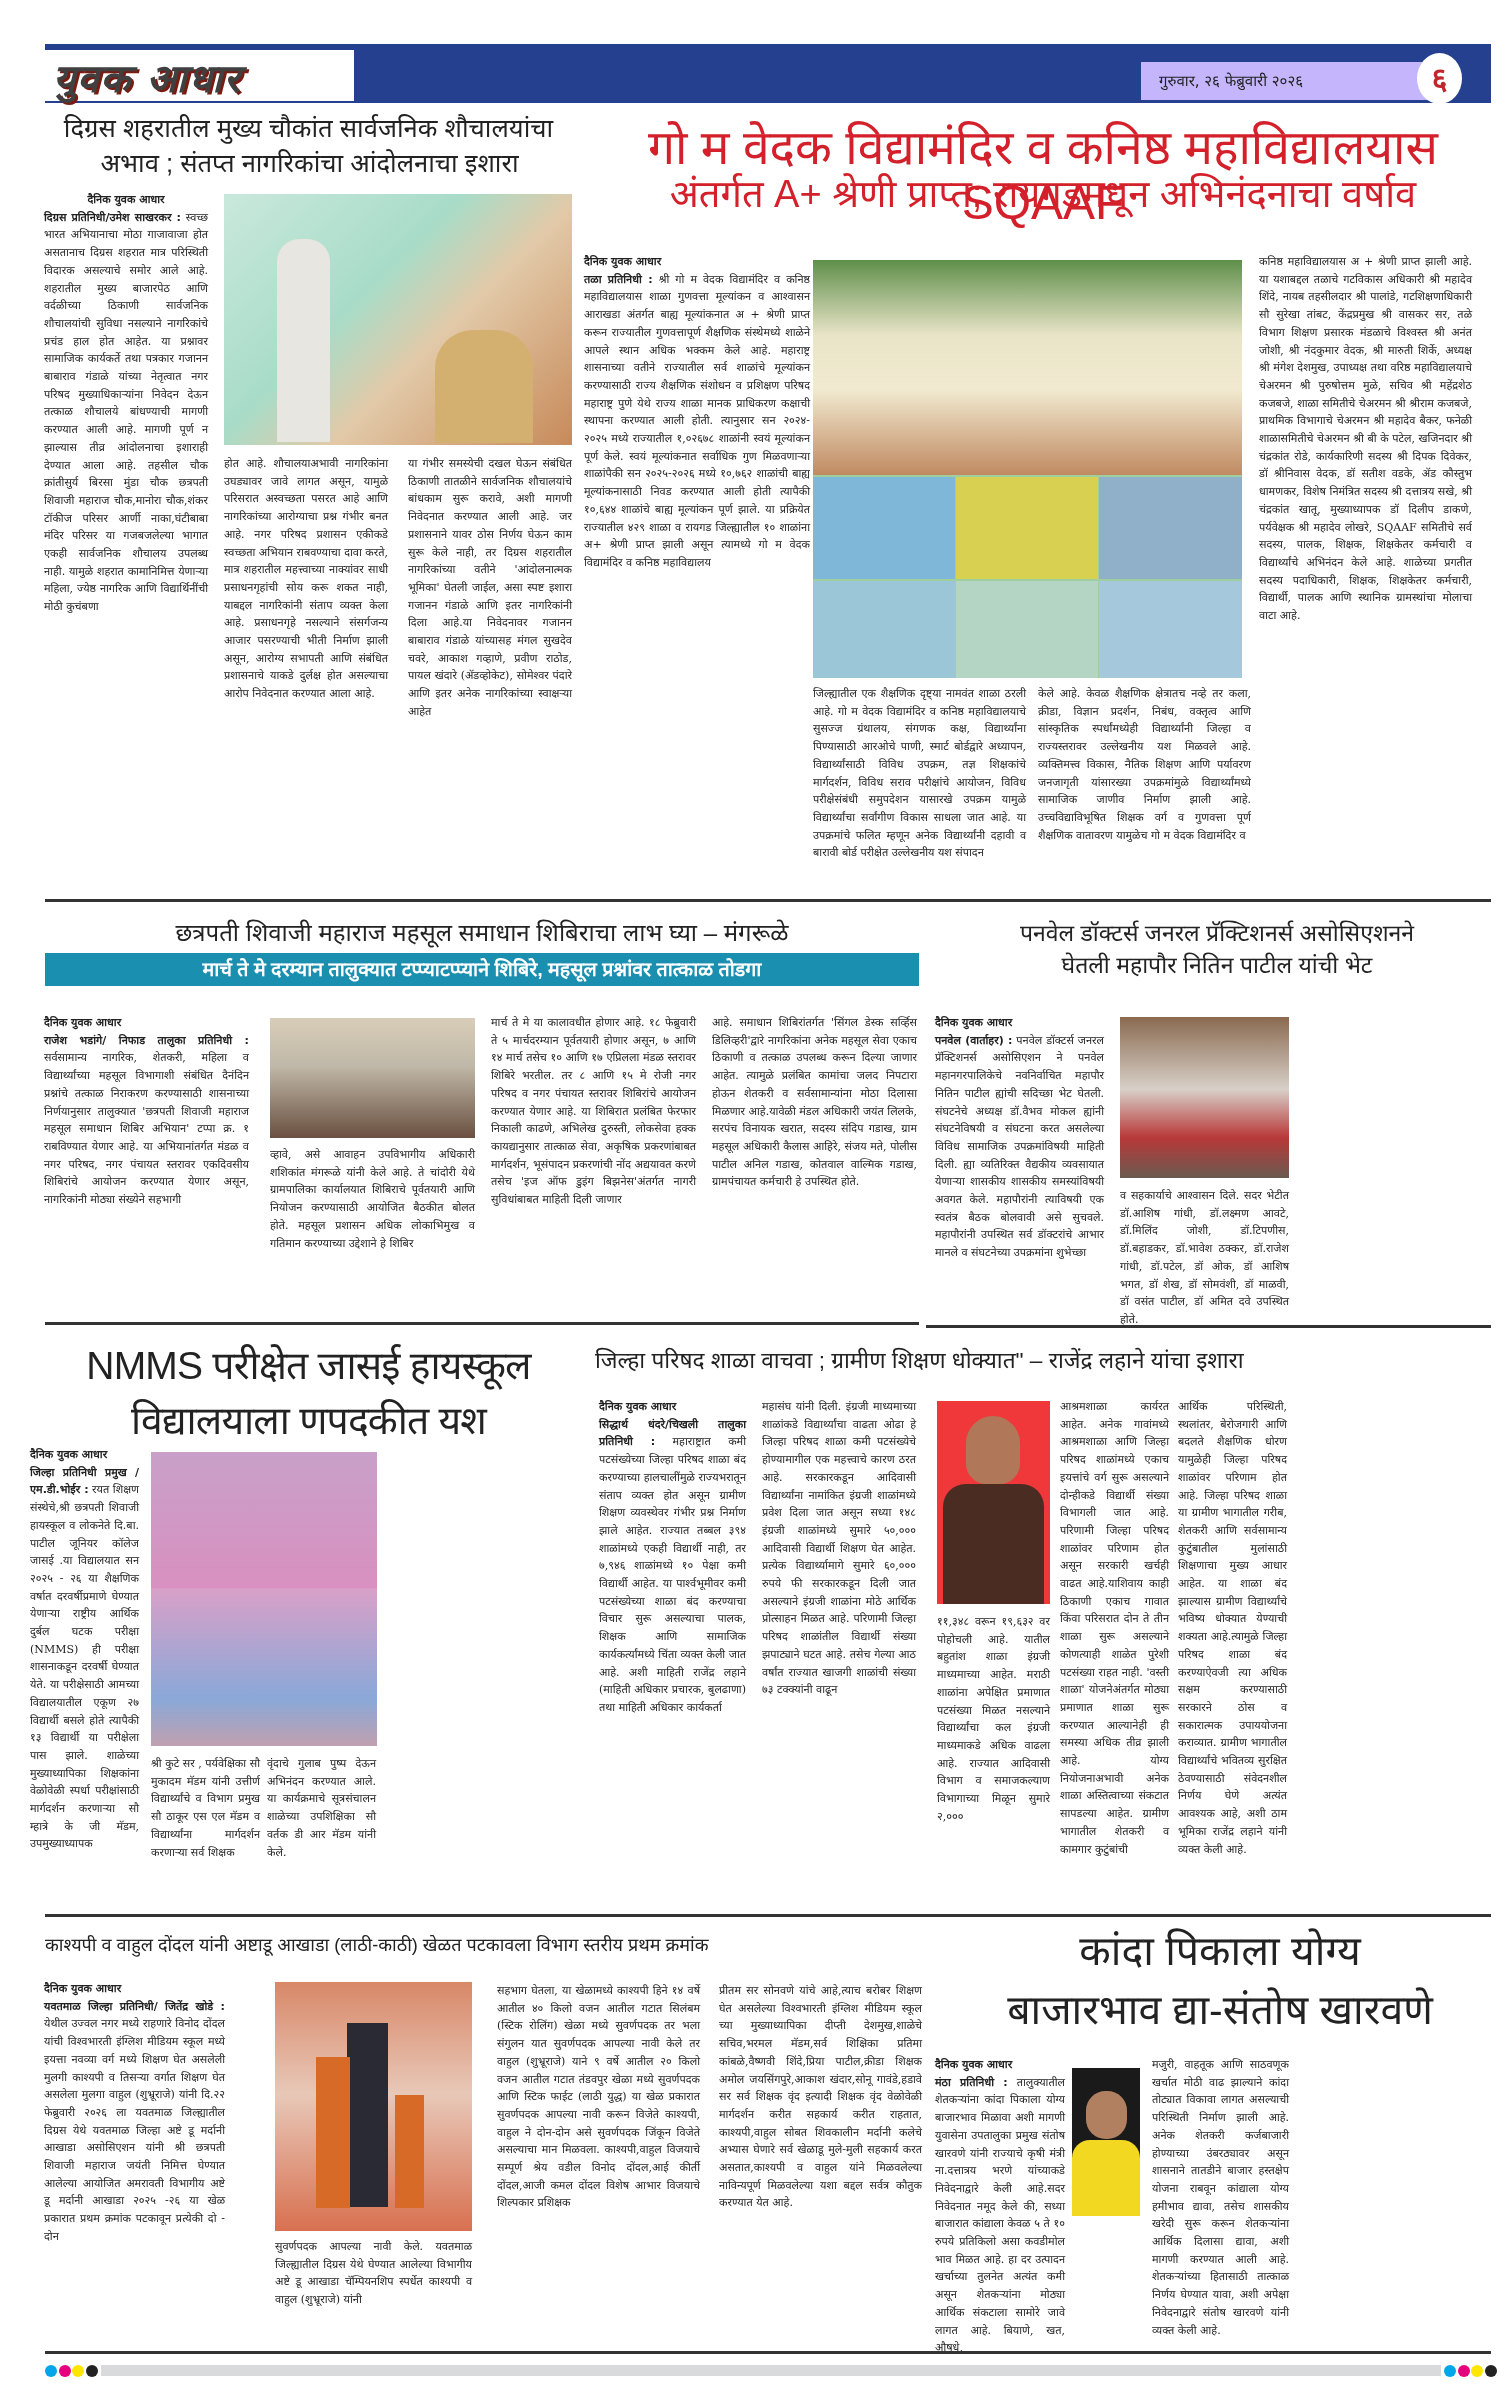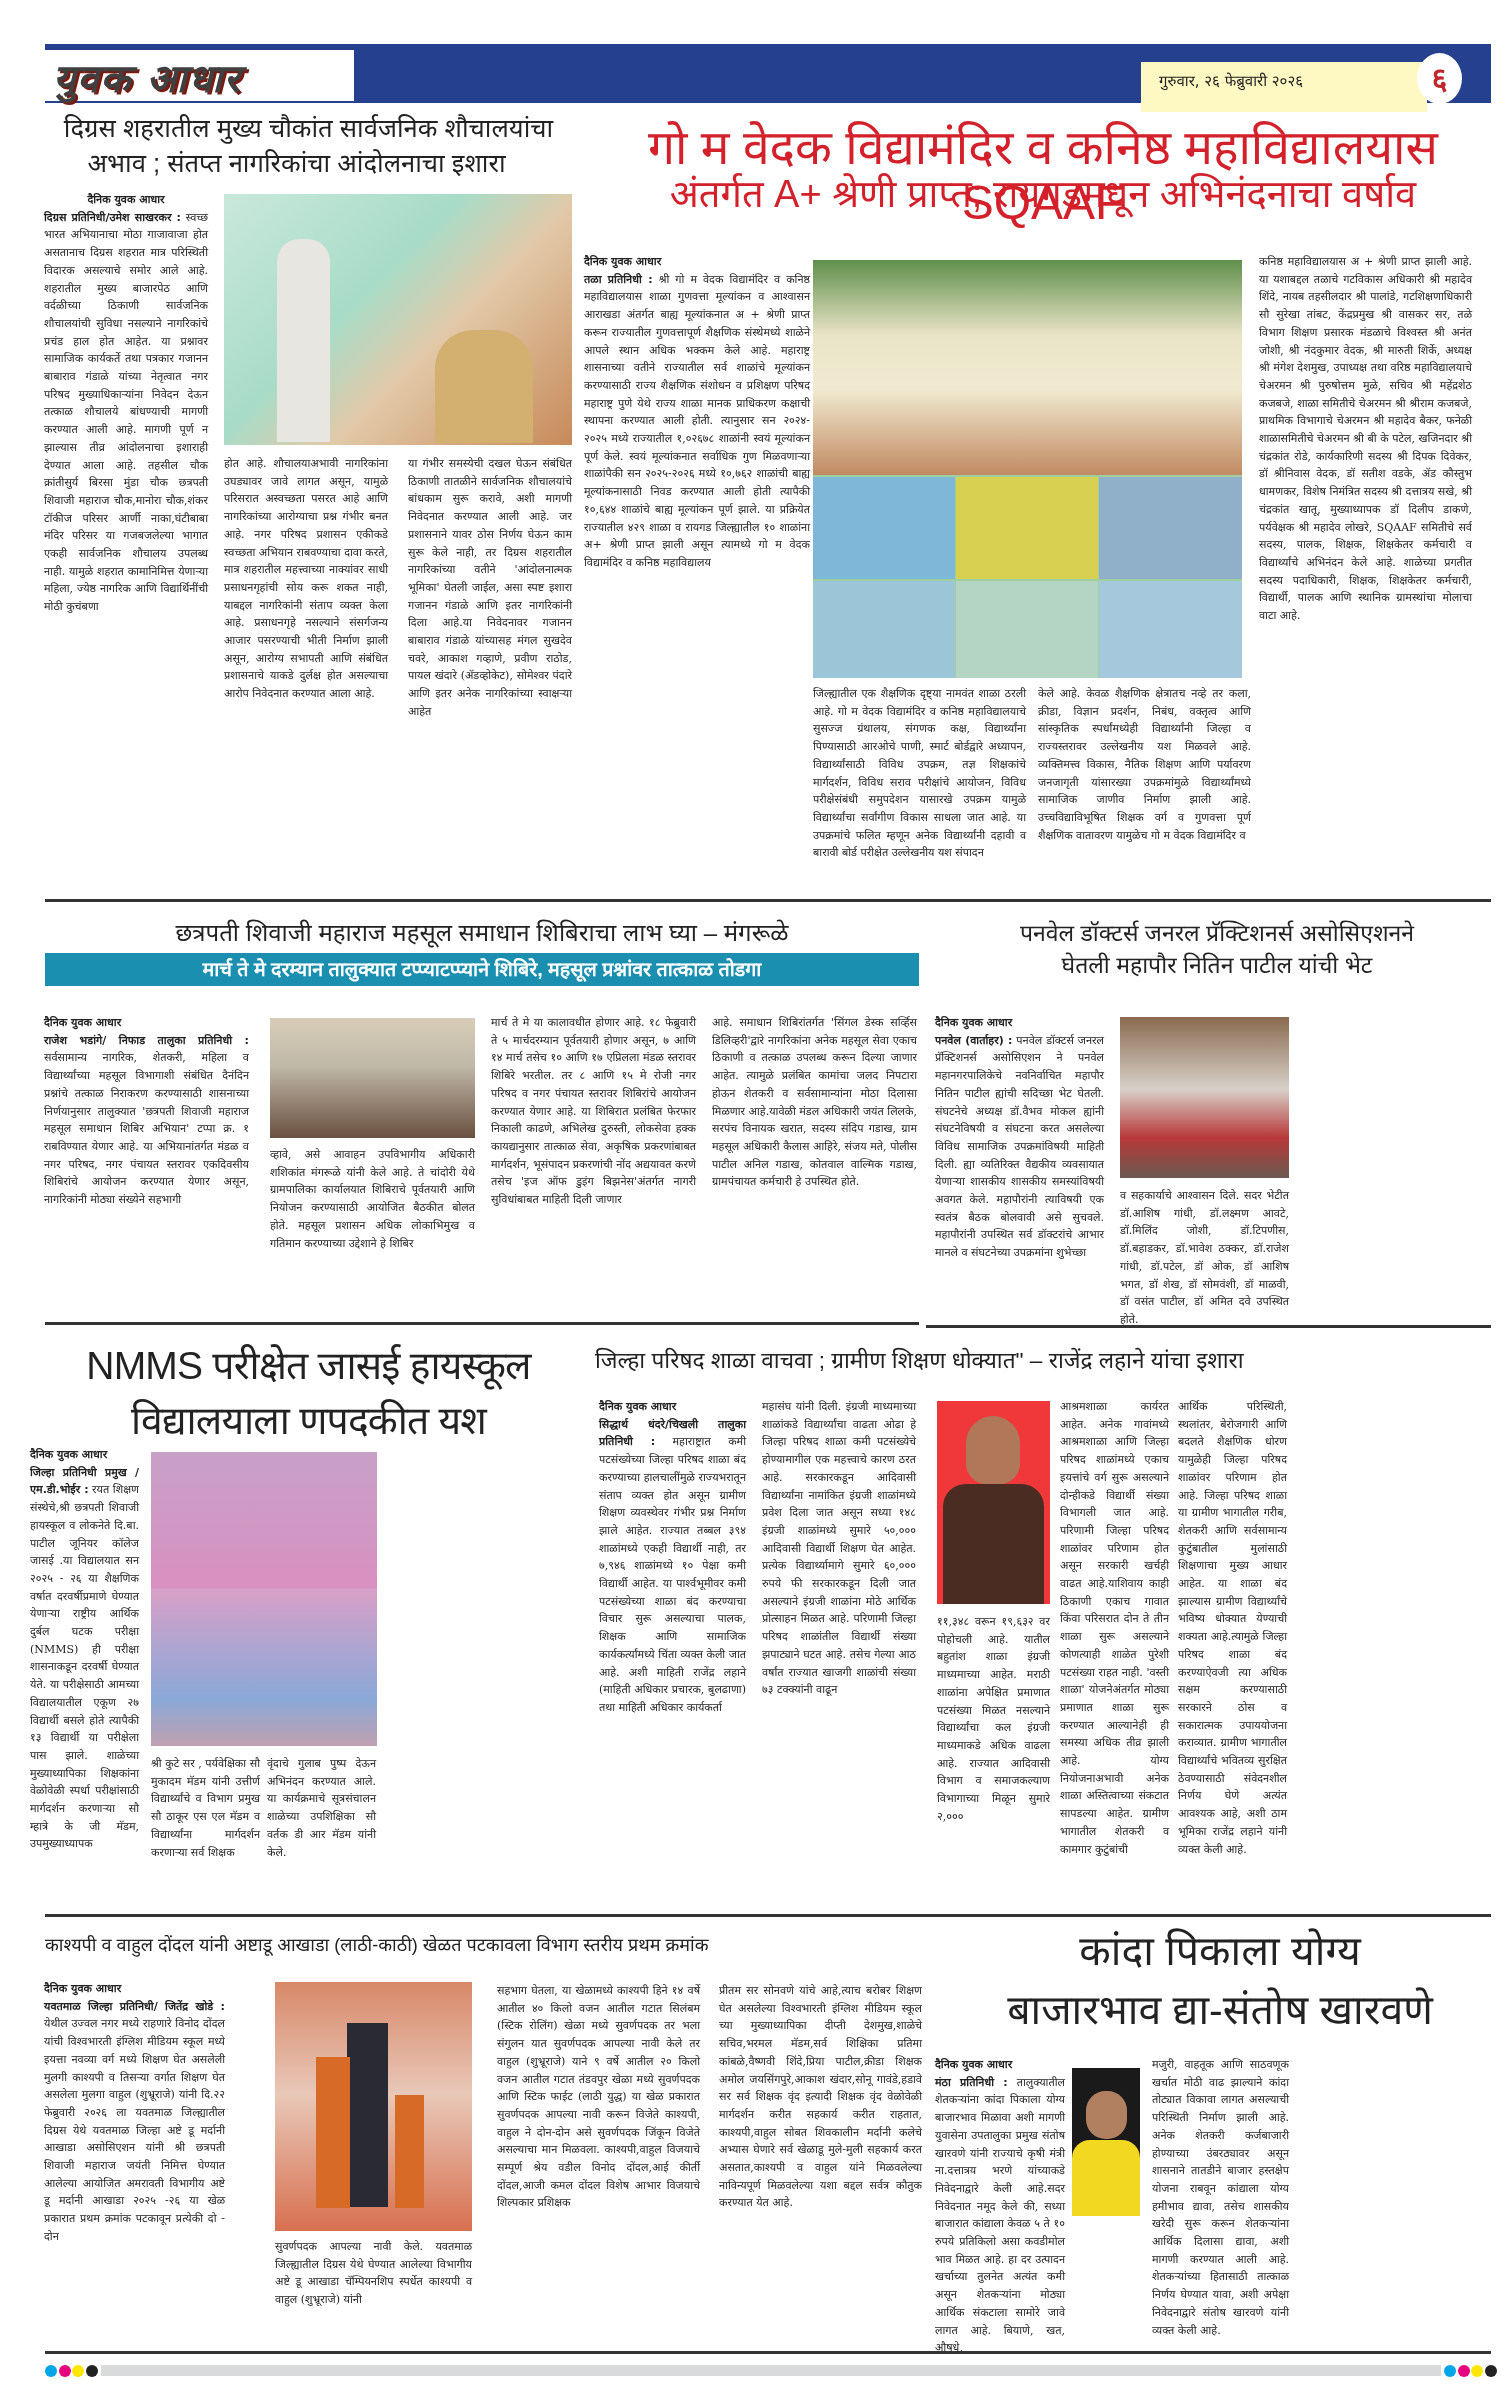--- a/index.html
+++ b/index.html
@@ -1,21 +1,21 @@
 <!DOCTYPE html>
 <html style="font-size:12px"><head>
 <meta charset="utf-8">
 <style>
 *{box-sizing:border-box;margin:0;padding:0}
 body{width:1512px;height:2401px;background:#fff;font-family:"DejaVu Sans",sans-serif;color:#222;position:relative;overflow:hidden}
 .abs{position:absolute}
 .masthead{left:45px;top:44px;width:1446px;height:59px;background:#24408f}
 .logo-box{left:45px;top:50px;width:309px;height:51px;background:#fff}
 .logo{left:53px;top:50px;font-size:39px;font-weight:bold;color:#404040;letter-spacing:1.5px;text-shadow:2.3px 2.3px 0 #7a1a10;font-style:italic}
-.date-box{left:1141px;top:62px;width:286px;height:50px;background:#fef9c3;font-size:15px;line-height:38px;padding-left:18px;color:#222}
+.date-box{left:1141px;top:62px;width:286px;height:38px;background:#c4b5fd;font-size:15px;line-height:38px;padding-left:18px;color:#222}
 .page-circle{left:1417px;top:53px;width:45px;height:51px;border-radius:50%;background:#fff;color:#c0272d;font-size:30px;font-weight:bold;text-align:center;line-height:51px}
 .hl{font-family:"Liberation Sans",sans-serif;font-weight:normal;text-align:center;color:#222;line-height:1.15}
 .red{color:#d4202a}
 .body-text{font-family:"DejaVu Serif",serif;font-size:11px;line-height:17.7px;text-align:justify;color:#222}
 .byline{font-weight:bold;font-family:"DejaVu Sans",sans-serif}
 .col{position:absolute}
 .photo{position:absolute;overflow:hidden}
 .rule{position:absolute;height:3px;background:#333}
 .band{left:45px;top:953px;width:874px;height:33px;background:#1a8fb0;color:#fff;font-family:"Liberation Sans",sans-serif;font-size:19.6px;font-weight:bold;text-align:center;line-height:33px}
 .footer-bar{position:absolute;height:10.5px;background:#d9dadc}
@@ -25,21 +25,21 @@
 <body>
 
 <div class="abs masthead"></div>
 <div class="abs logo-box"></div>
 <div class="abs logo">युवक आधार</div>
 <div class="abs date-box">गुरुवार, २६ फेब्रुवारी २०२६</div>
 <div class="abs page-circle">६</div>
 
 <div>
   <div class="abs hl" style="left:45px;top:114px;width:527px;font-size:25.6px">दिग्रस शहरातील मुख्य चौकांत सार्वजनिक शौचालयांचा</div>
-  <div class="abs hl" style="left:33px;top:149px;width:527px;font-size:25.6px">अभाव ; संतप्त नागरिकांचा आंदोलनाचा इशारा</div>
+  <div class="abs hl" style="left:46px;top:149px;width:527px;font-size:25.6px">अभाव ; संतप्त नागरिकांचा आंदोलनाचा इशारा</div>
   <div class="col body-text" style="left:44px;top:191px;width:164px">
     <div class="byline" style="text-align:center">दैनिक युवक आधार</div>
     <span class="byline">दिग्रस प्रतिनिधी/उमेश साखरकर :</span>
     <span>स्वच्छ भारत अभियानाचा मोठा गाजावाजा होत असतानाच दिग्रस शहरात मात्र परिस्थिती विदारक असल्याचे समोर आले आहे. शहरातील मुख्य बाजारपेठ आणि वर्दळीच्या ठिकाणी सार्वजनिक शौचालयांची सुविधा नसल्याने नागरिकांचे प्रचंड हाल होत आहेत. या प्रश्नावर सामाजिक कार्यकर्ते तथा पत्रकार गजानन बाबाराव गंडाळे यांच्या नेतृत्वात नगर परिषद मुख्याधिकाऱ्यांना निवेदन देऊन तत्काळ शौचालये बांधण्याची मागणी करण्यात आली आहे. मागणी पूर्ण न झाल्यास तीव्र आंदोलनाचा इशाराही देण्यात आला आहे. तहसील चौक क्रांतीसुर्य बिरसा मुंडा चौक छत्रपती शिवाजी महाराज चौक,मानोरा चौक,शंकर टॉकीज परिसर आर्णी नाका,घंटीबाबा मंदिर परिसर या गजबजलेल्या भागात एकही सार्वजनिक शौचालय उपलब्ध नाही. यामुळे शहरात कामानिमित्त येणाऱ्या महिला, ज्येष्ठ नागरिक आणि विद्यार्थिनींची मोठी कुचंबणा</span>
   </div>
   <div class="photo" style="left:224px;top:194px;width:348px;height:251px;background:linear-gradient(135deg,#c9e8dc 0%,#a8dcc8 40%,#e2c9a8 60%,#c78a5a 100%)">
     <div style="position:absolute;left:53px;top:45px;width:53px;height:203px;background:#e8e6e0;border-radius:22.6px 22.6px 0 0"></div>
     <div style="position:absolute;left:211px;top:136px;width:98px;height:113px;background:#d4b070;border-radius:38px 38px 0 0"></div>
   </div>
   <div class="col body-text" style="left:224px;top:455px;width:164px">होत आहे. शौचालयाअभावी नागरिकांना उघड्यावर जावे लागत असून, यामुळे परिसरात अस्वच्छता पसरत आहे आणि नागरिकांच्या आरोग्याचा प्रश्न गंभीर बनत आहे. नगर परिषद प्रशासन एकीकडे स्वच्छता अभियान राबवण्याचा दावा करते, मात्र शहरातील महत्त्वाच्या नाक्यांवर साधी प्रसाधनगृहांची सोय करू शकत नाही, याबद्दल नागरिकांनी संताप व्यक्त केला आहे. प्रसाधनगृहे नसल्याने संसर्गजन्य आजार पसरण्याची भीती निर्माण झाली असून, आरोग्य सभापती आणि संबंधित प्रशासनाचे याकडे दुर्लक्ष होत असल्याचा आरोप निवेदनात करण्यात आला आहे.</div>

